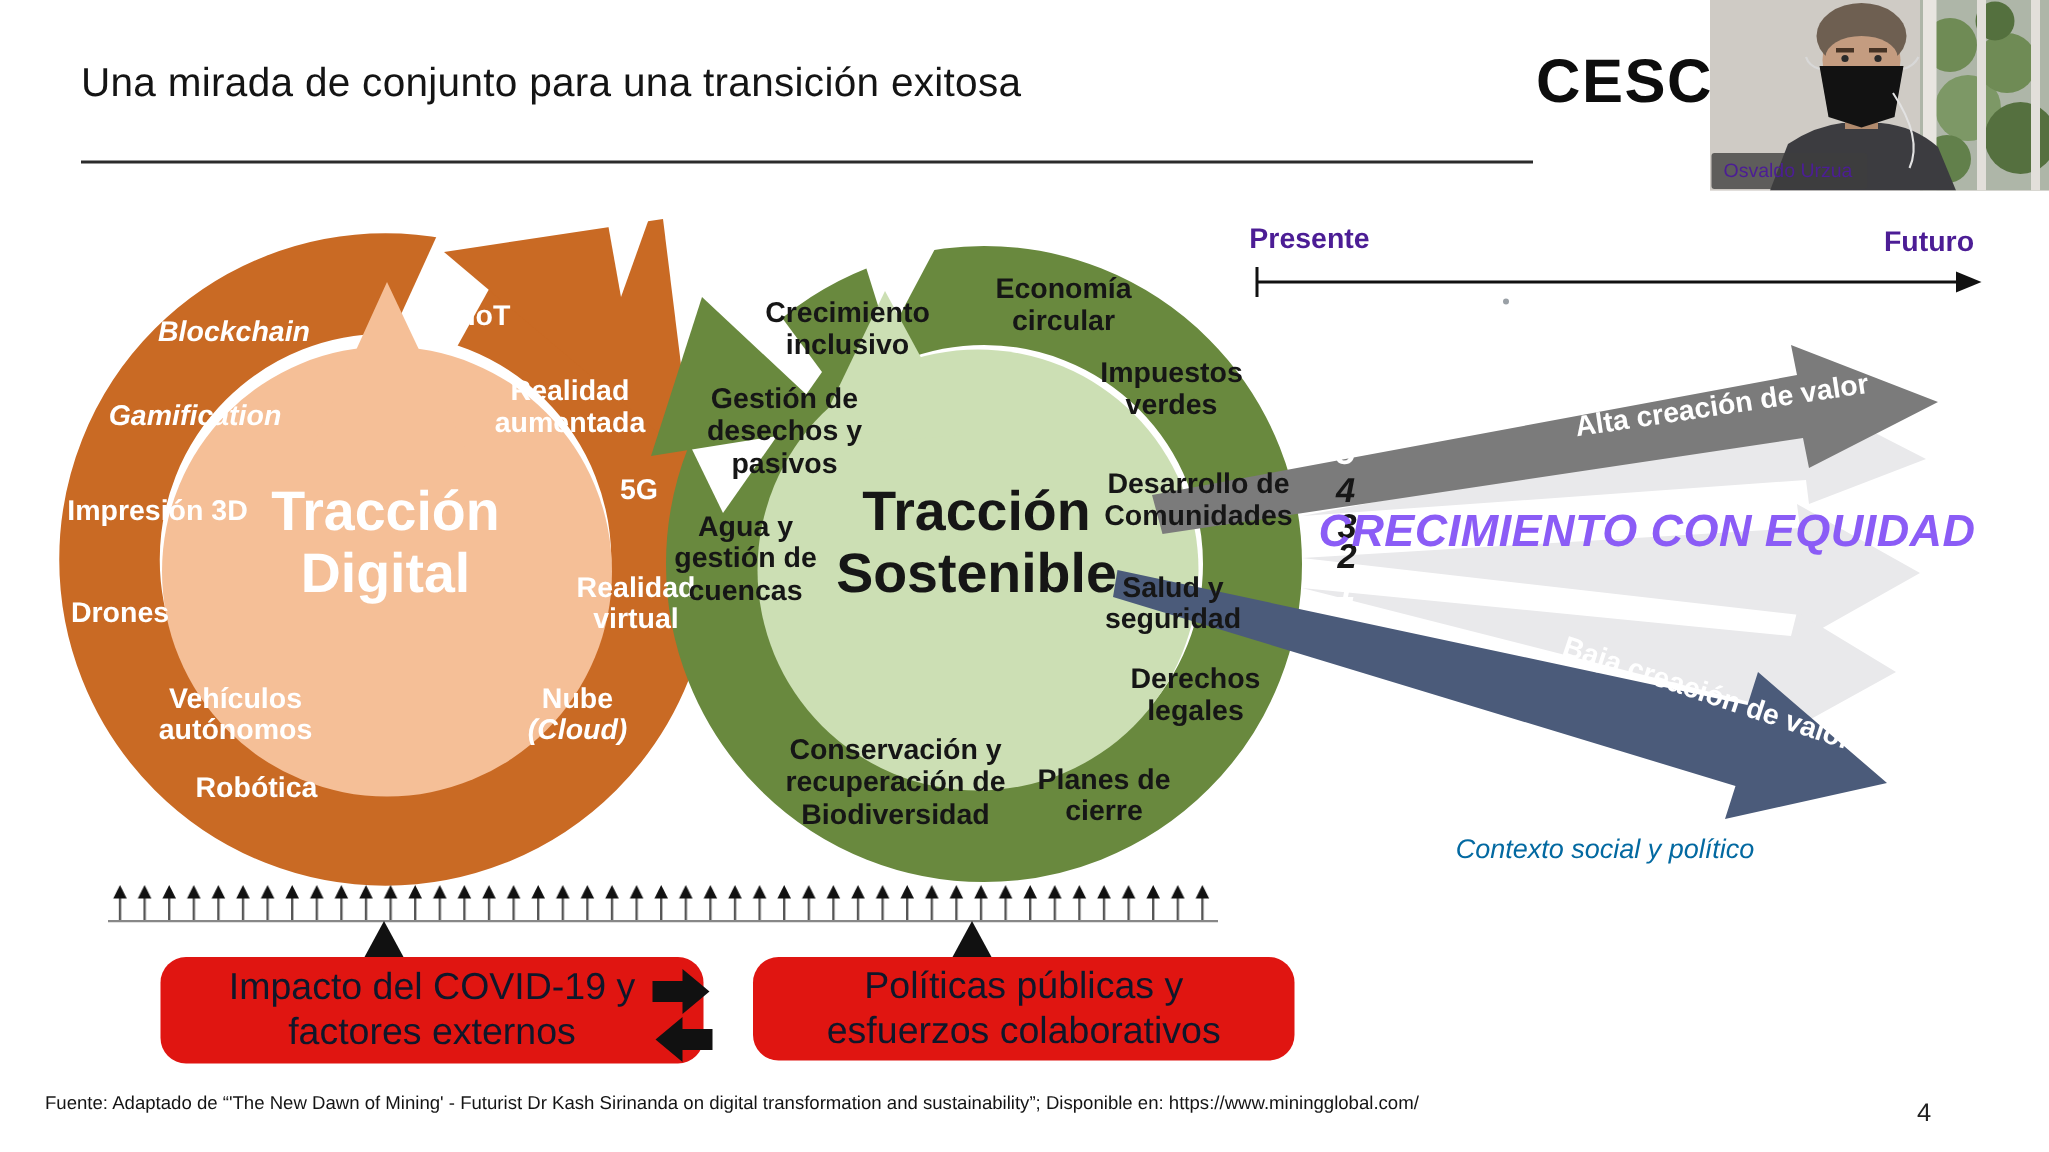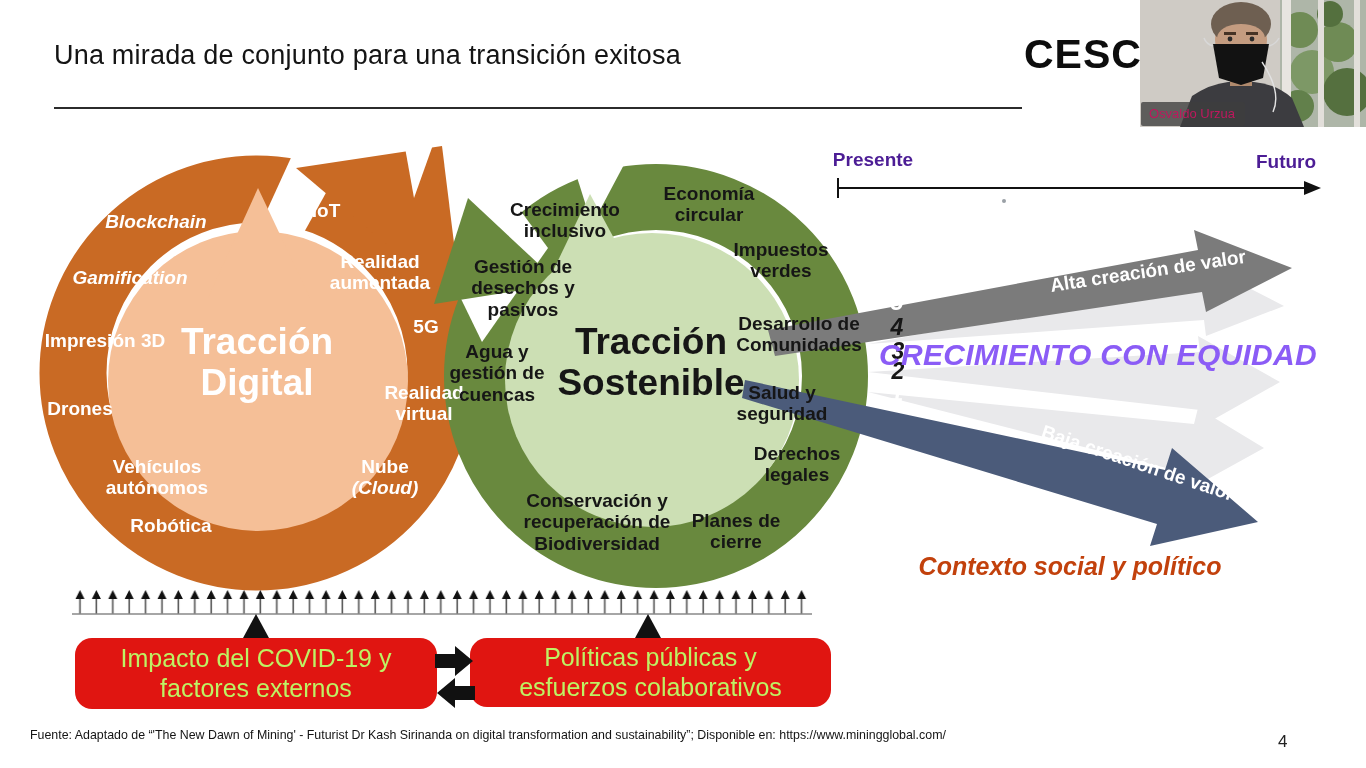--- a/index.html
+++ b/index.html
@@ -10,30 +10,30 @@
        font-weight:bold;font-size:19px;line-height:1.12;white-space:pre-line;}
   .w{color:#fff;}
   .k{color:#161616;}
   .it{font-style:italic;}
   #title{left:54px;top:40px;font-size:27px;font-weight:normal;color:#141414;letter-spacing:.2px;}
   #subtitle{left:54px;top:73px;font-size:21px;font-style:italic;color:#1a1a1a;}
   #rule{left:54px;top:107px;width:968px;height:2px;background:#2b2b2b;}
   #cesco{left:1024px;top:31px;font-size:41px;font-weight:800;color:#0d0d0d;letter-spacing:1px;z-index:4;}
   #webcam{left:1140px;top:0;width:226px;height:127px;z-index:6;background:#cfcbc5;}
   #webcam-name{position:absolute;left:1px;bottom:1px;z-index:7;background:rgba(62,62,62,.78);
-       color:#be185d;font-size:13px;padding:4px 10px 5px 8px;border-radius:2px;}
+       color:#4c1d95;font-size:13px;padding:4px 10px 5px 8px;border-radius:2px;}
   .cycle-title{position:absolute;transform:translate(-50%,-50%);text-align:center;
        font-size:37px;font-weight:bold;line-height:1.12;white-space:pre-line;}
   .lvl{position:absolute;transform:translate(-50%,-50%);font-size:23px;font-weight:bold;font-style:italic;}
   #equidad{font-size:30px;font-weight:bold;font-style:italic;color:#8b5cf6;letter-spacing:.3px;}
-  #contexto{font-size:25px;font-style:italic;font-weight:700;color:#c2410c;white-space:nowrap;}
+  #contexto{font-size:18px;font-style:italic;font-weight:400;color:#0369a1;white-space:nowrap;}
   .tl{font-size:19px;font-weight:bold;color:#4c1d95;}
   .redbox{position:absolute;background:#e01511;border-radius:17px;display:flex;
-       align-items:center;justify-content:center;text-align:center;color:#bef264;
-       font-size:25px;line-height:1.18;white-space:pre-line;z-index:2;}
+       align-items:center;justify-content:center;text-align:center;color:#0f172a;
+       font-size:25px;line-height:1.18;white-space:pre-line;z-index:2;margin-left:32px;}
   #footer{left:30px;top:728px;font-size:12.4px;color:#141414;}
   #pagenum{left:1278px;top:732px;font-size:17px;color:#222;}
   .layer{position:absolute;left:0;top:0;}
   #diagram{z-index:1;}
   #textlayer{z-index:2;left:0;top:0;width:100%;height:100%;pointer-events:none;}
   #linkarrows{z-index:3;}
 </style>
 </head>
 <body>
 

